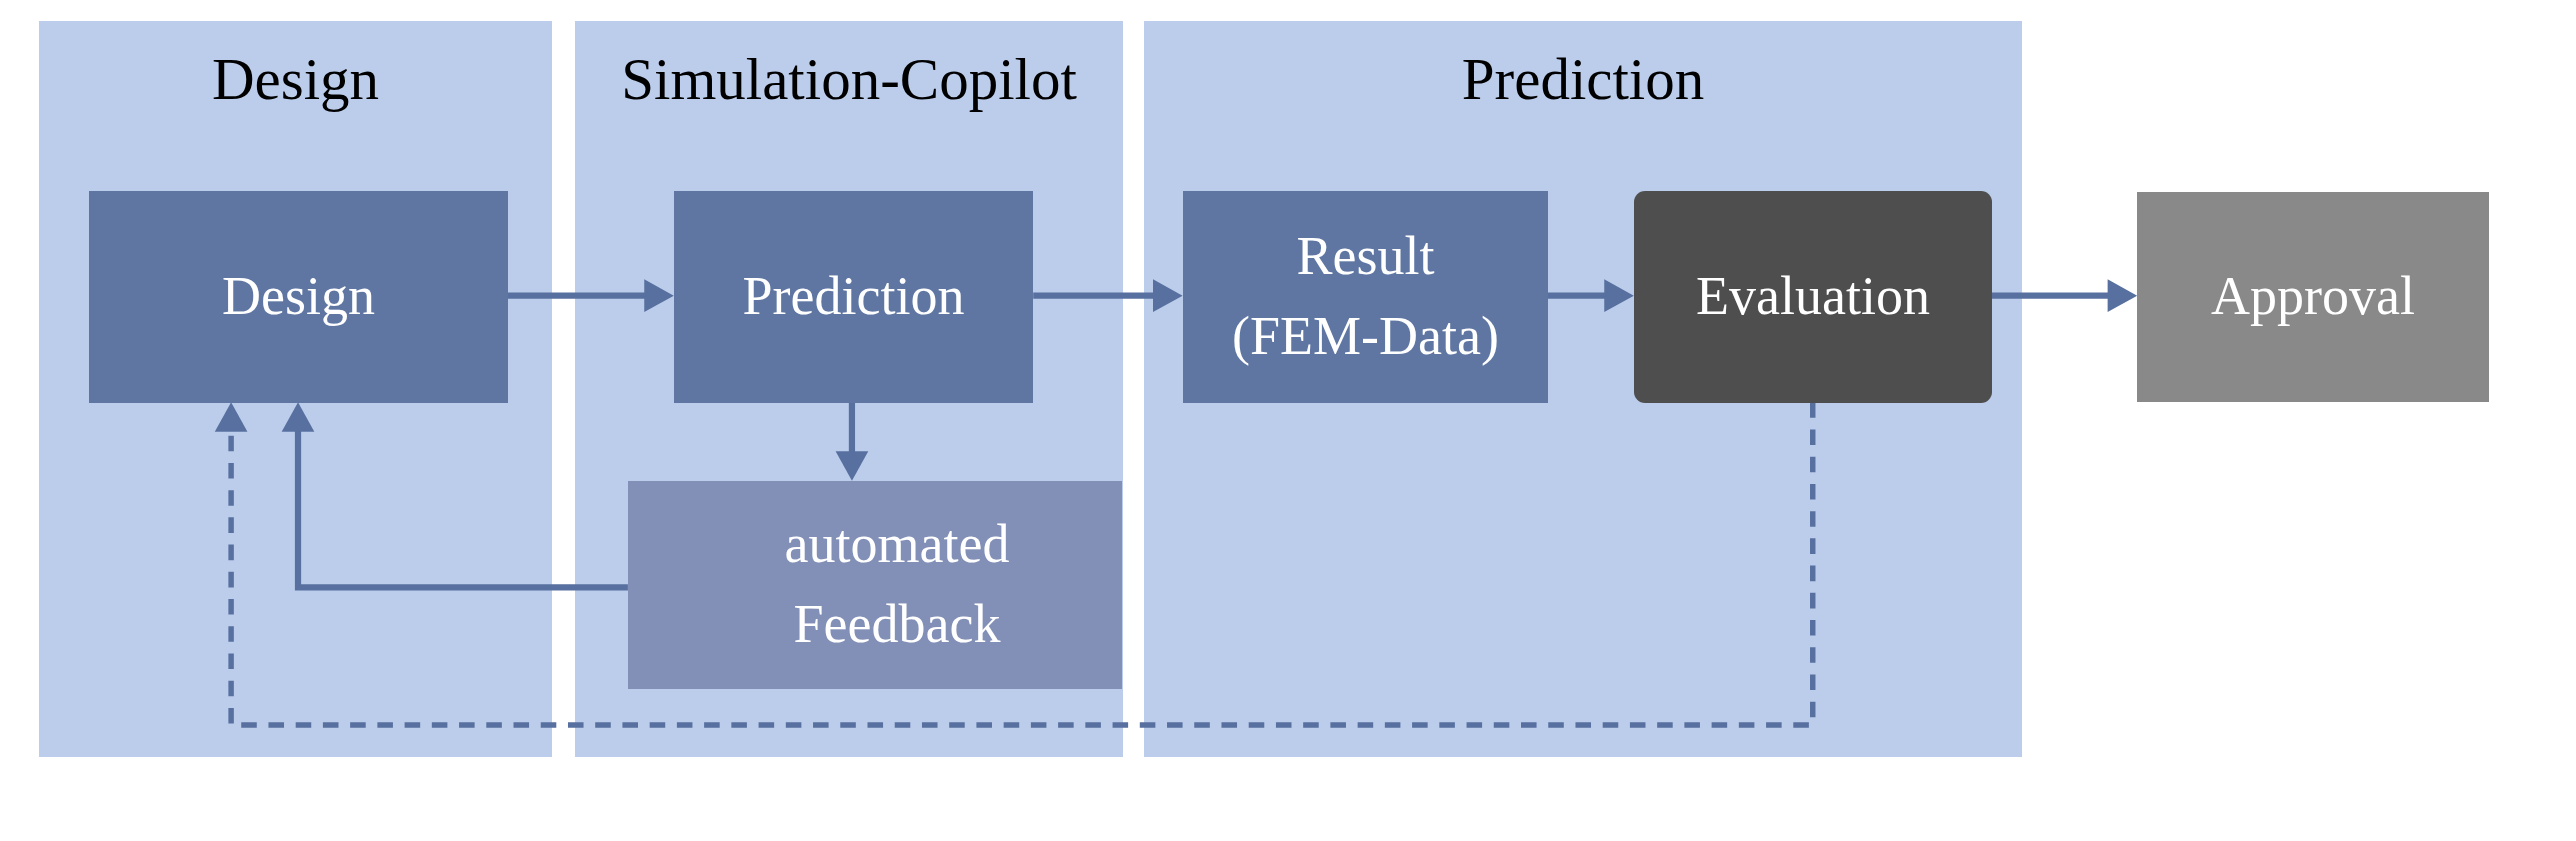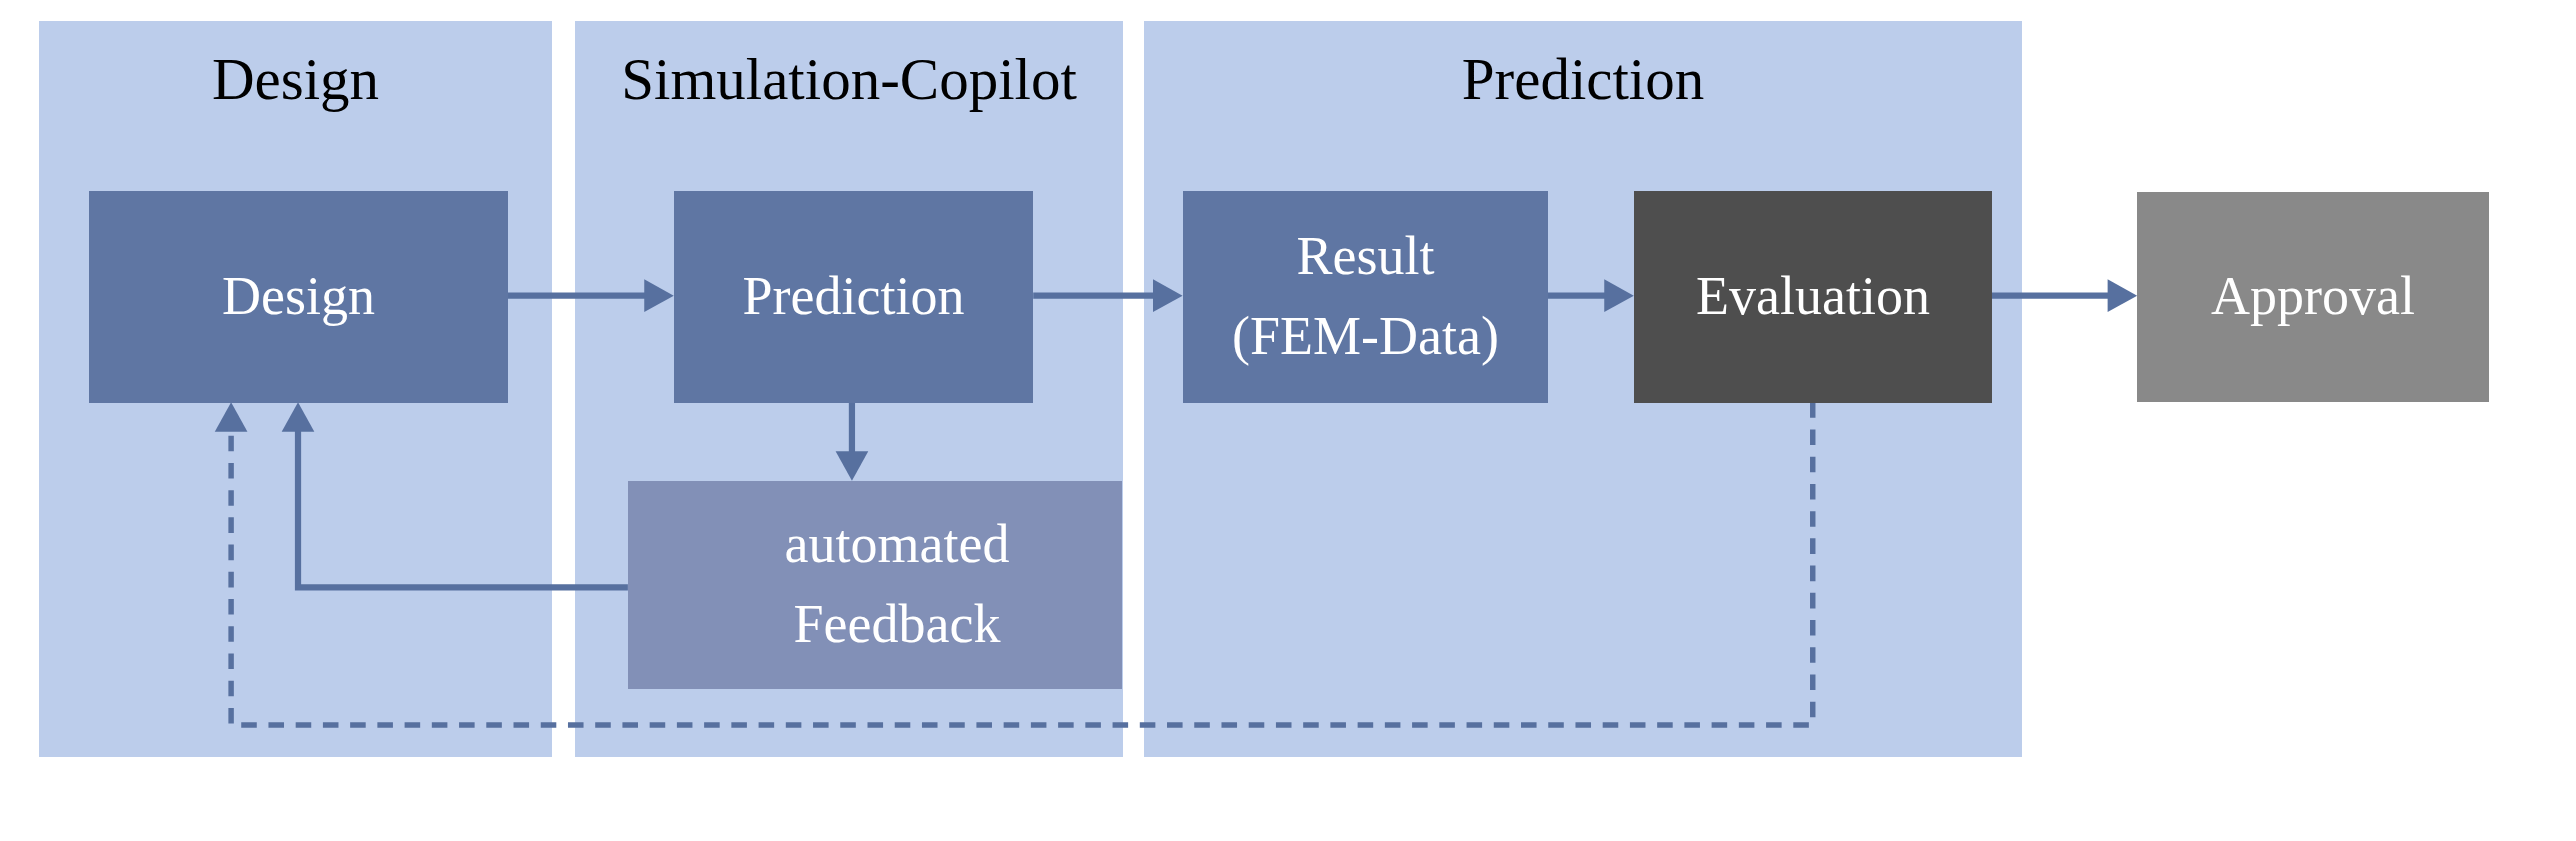--- a/index.html
+++ b/index.html
@@ -55,21 +55,21 @@
     position:absolute;z-index:3;
     display:flex;align-items:center;justify-content:center;
     text-align:center;
     color:var(--c-node-text,#fff);
     font-size:54px;
   }
   .node .node-label{width:100%;}
   .node .line{display:block;line-height:1.48;}
   .node-primary{background:var(--c-node-primary,#5f76a3);}
   .node-feedback{background:var(--c-node-feedback,#8290b7);}
-  .node-evaluation{background:var(--c-node-evaluation,#4e4e4e);}
+  .node-evaluation{background:var(--c-node-evaluation,#4e4e4e);border-radius:11px;}
   .node-approval{background:var(--c-node-approval,#898989);}
 </style>
 </head>
 <body>
 
 <div class="canvas">
 
   <div class="panel" style="left:39px;width:513px;">
     <div class="panel-title">Design</div>
   </div>

